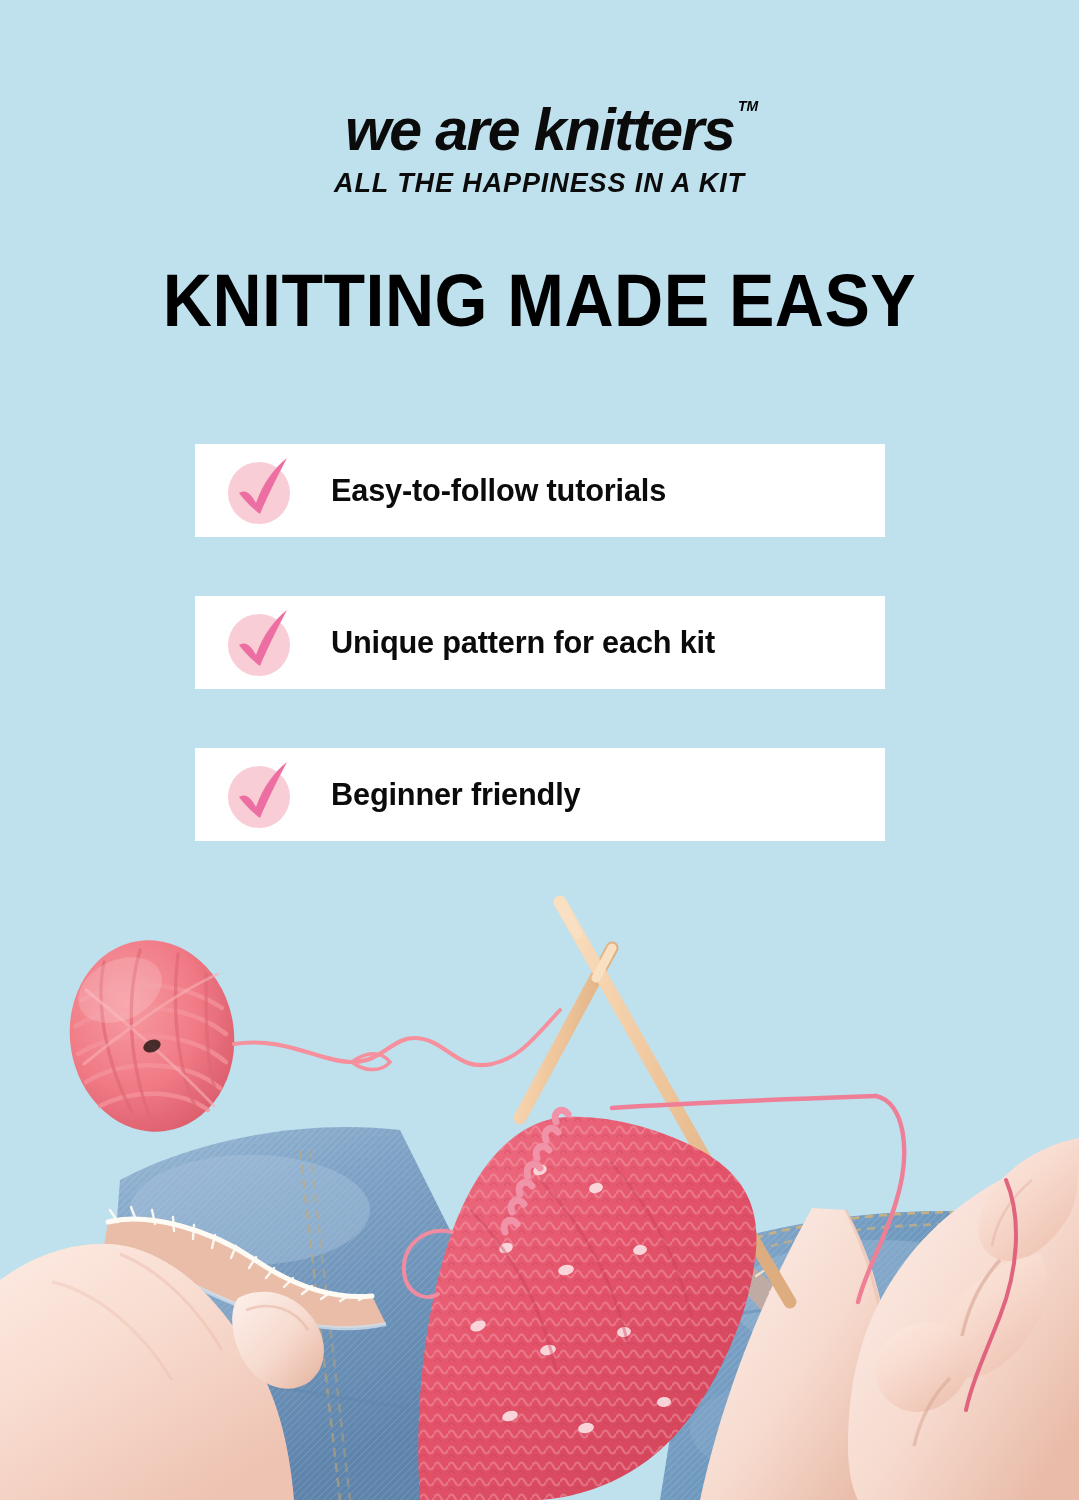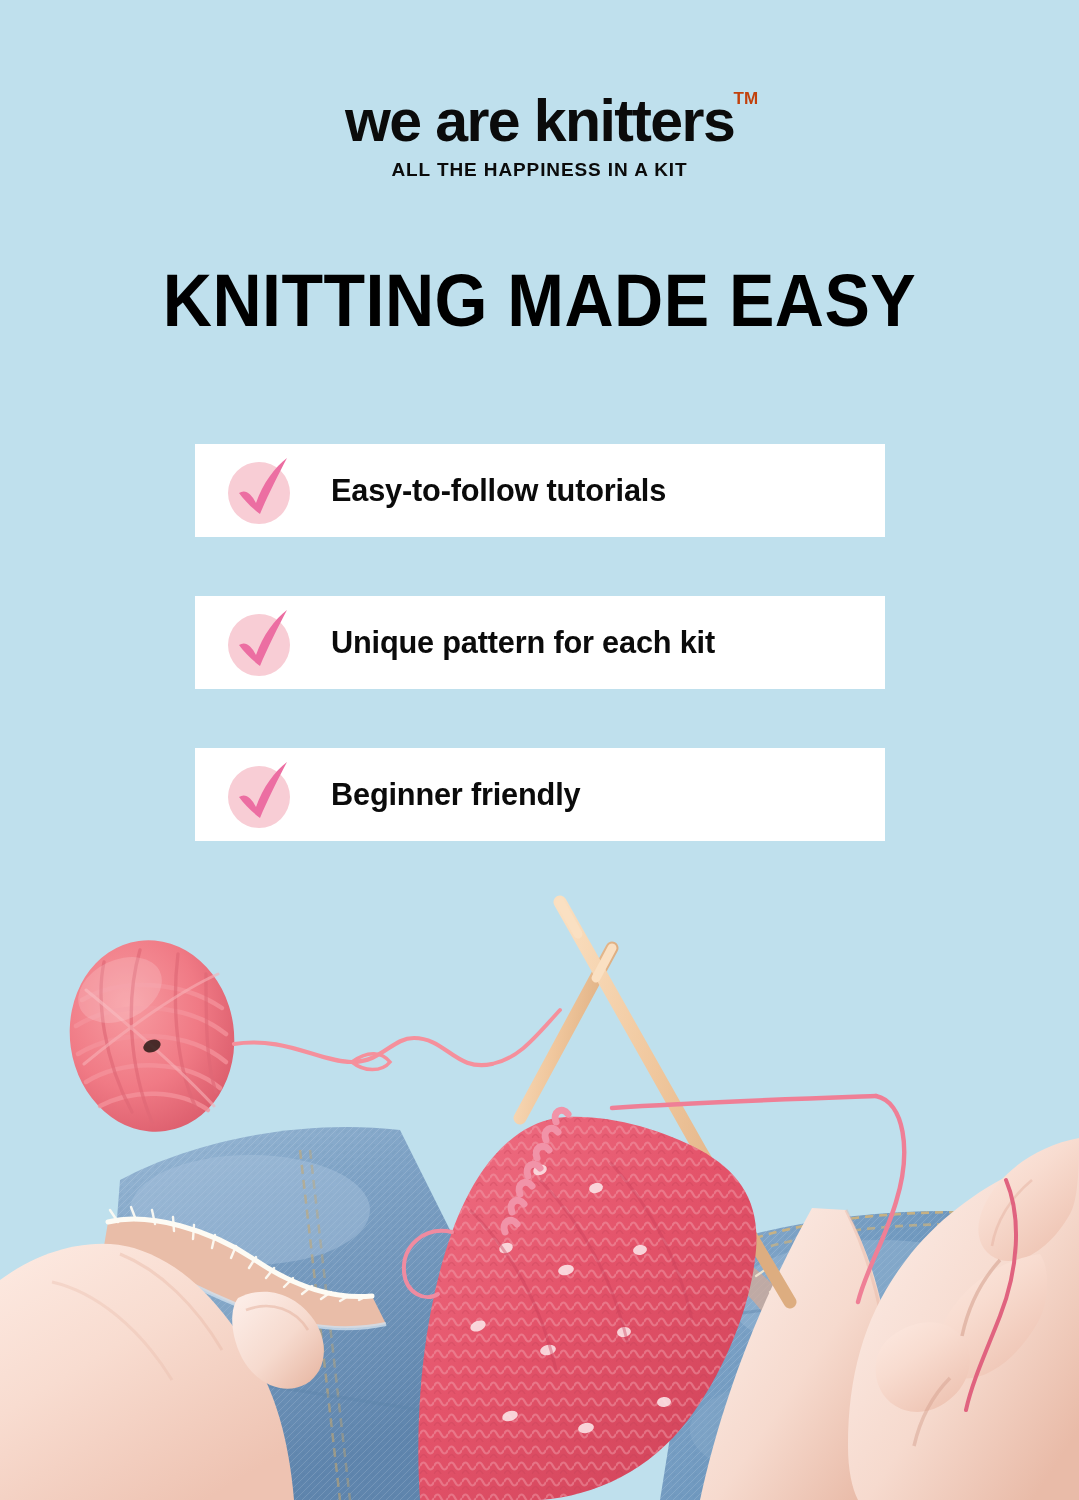--- a/index.html
+++ b/index.html
@@ -13,44 +13,45 @@
 
   #poster {
     position:relative;
     width:1079px; height:1500px;
     background:#bfe0ed;
     overflow:hidden;
   }
 
   
   .logo-block {
-    position:absolute; top:92px; left:0; width:100%;
+    position:absolute; top:101px; left:0; width:100%;
     text-align:center;
+    font-style:italic;
   }
   .logo-wordmark {
     font-size:59px;
     font-weight:bold;
     letter-spacing:-1.6px;
     color:#0b0b0b;
     line-height:1.0;
     display:inline-block;
     position:relative;
     white-space:nowrap;
   }
   .logo-tm {
     position:absolute;
     top:-2px; right:-24px;
-    font-size:17px;
+    font-size:14px;
     font-weight:bold;
     letter-spacing:0px;
-    color:#c2410c;
+    color:#000000;
   }
   .logo-tagline {
     margin-top:8px;
-    font-size:19px;
+    font-size:27px;
     font-weight:bold;
     letter-spacing:0.9px;
     color:#0b0b0b;
   }
 
   
   .headline {
     position:absolute; top:264px; left:0; width:100%;
     text-align:center;
     font-size:74px;

